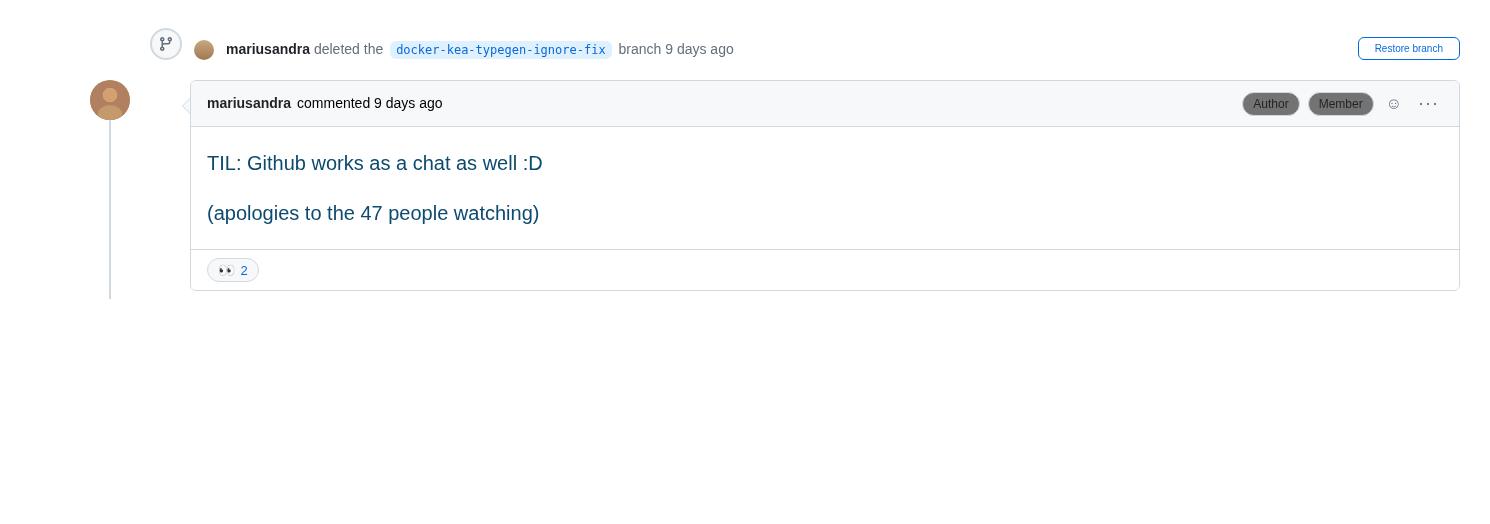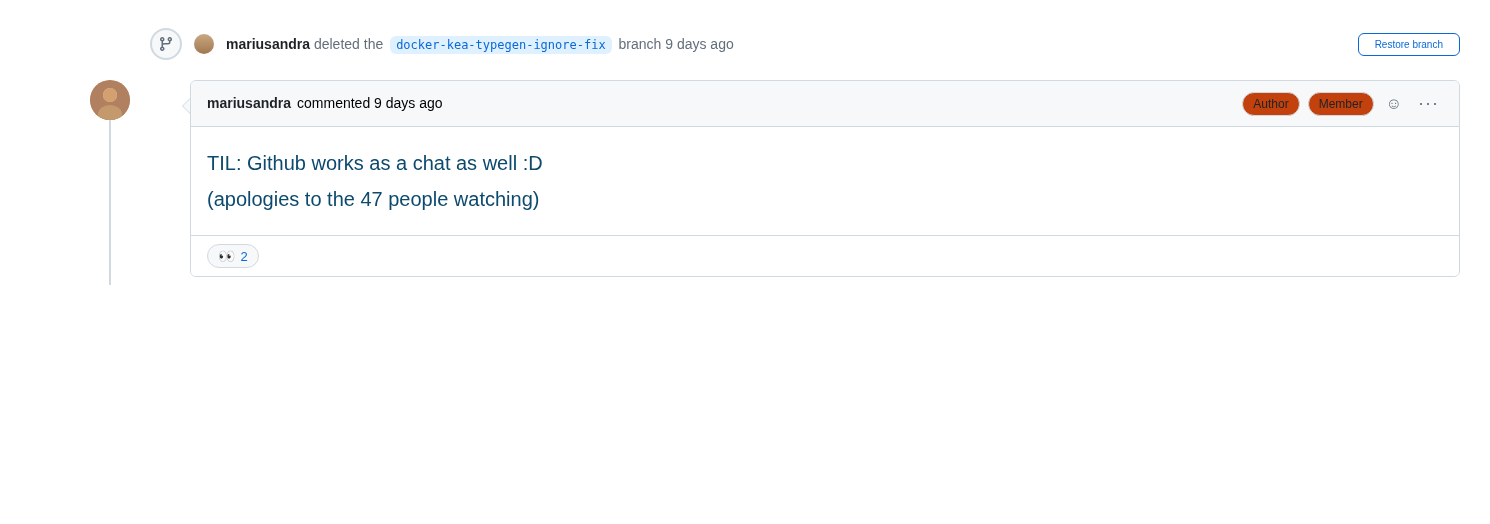--- a/index.html
+++ b/index.html
@@ -8,21 +8,21 @@
       background: #ffffff;
       color: #1f2328;
       font-size: 14px;
       line-height: 1.5;
       padding: 20px 30px;
     }
 
     
     .branch-row {
       display: flex;
-      align-items: center;
+      align-items: flex-end;
       gap: 12px;
       padding: 8px 0 16px 0;
       position: relative;
     }
 
     .branch-icon-wrap {
       width: 32px;
       height: 32px;
       border-radius: 50%;
       border: 2px solid #d1d9e0;
@@ -139,21 +139,21 @@
       align-items: center;
       gap: 8px;
     }
 
     .badge {
       border: 1px solid #d1d9e0;
       border-radius: 20px;
       padding: 2px 10px;
       font-size: 12px;
       color: #1f2328;
-      background: #c2410c;
+      background: #737373;
     }
 
     .emoji-btn {
       background: none;
       border: none;
       cursor: pointer;
       font-size: 16px;
       color: #636e7b;
       padding: 2px 4px;
     }
@@ -169,21 +169,21 @@
     }
 
     .comment-body {
       padding: 20px 16px;
       font-size: 20px;
       color: #0c4a6e;
       line-height: 1.6;
     }
 
     .comment-body p + p {
-      margin-top: 4px;
+      margin-top: 18px;
     }
 
     
     .reactions-row {
       border-top: 1px solid #d1d9e0;
       padding: 8px 16px;
       display: flex;
       align-items: center;
       gap: 8px;
       background: #ffffff;

